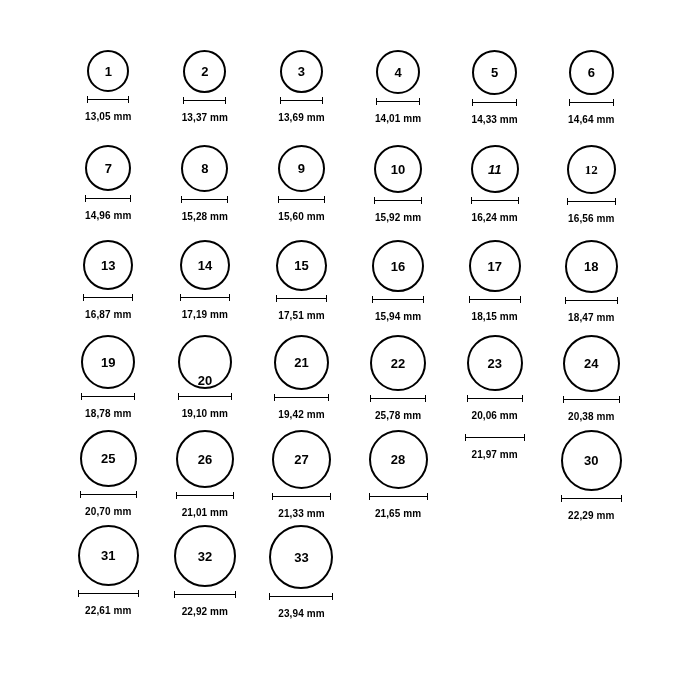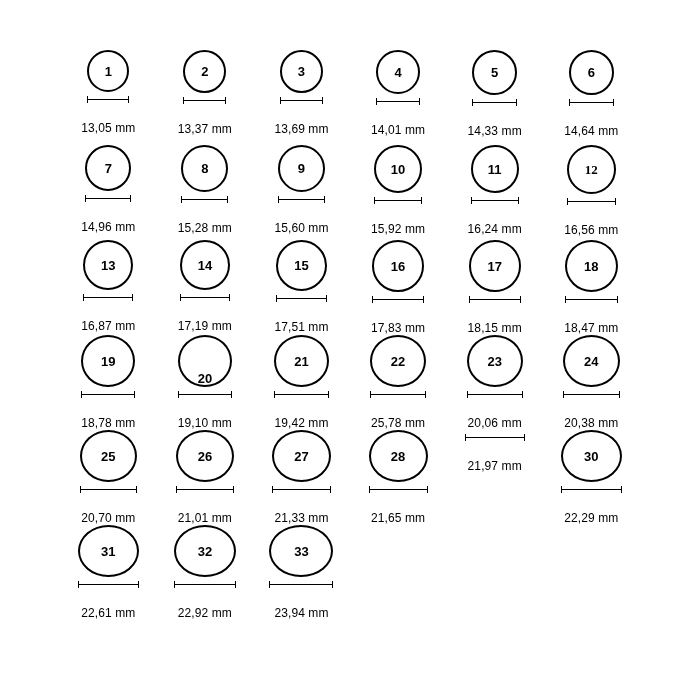--- a/index.html
+++ b/index.html
@@ -73,23 +73,23 @@
   .bar .cap {
     position: absolute;
     top: 0;
     width: 1px;
     height: 7px;
     background: #000000;
   }
   .bar .cap.left { left: 0; }
   .bar .cap.right { right: 0; }
   .mm {
-    margin-top: 18px;
-    font-size: 12px;
-    font-weight: normal;
+    margin-top: 8px;
+    font-size: 10px;
+    font-weight: bold;
     letter-spacing: 0.1px;
     white-space: nowrap;
     color: #000000;
   }
 </style>
 </head>
 <body>
 
 <div id="chart">
   <div class="grid">
@@ -217,21 +217,21 @@
         <div class="measure">
           <div class="bar" style="width: 48px;">
             <div class="line"></div>
             <div class="cap left"></div>
             <div class="cap right"></div>
           </div>
           <div class="mm">15,92 mm</div>
         </div>
       </div>
       <div class="cell">
-        <div class="ring" style="width: 48px; height: 48px;">
+        <div class="ring" style="width: 48px; height: 48px; font-style: italic;">
           <span class="ring-num">11</span>
         </div>
         <div class="measure">
           <div class="bar" style="width: 48px;">
             <div class="line"></div>
             <div class="cap left"></div>
             <div class="cap right"></div>
           </div>
           <div class="mm">16,24 mm</div>
         </div>
@@ -291,21 +291,21 @@
       <div class="cell">
         <div class="ring" style="width: 52px; height: 52px;">
           <span class="ring-num">16</span>
         </div>
         <div class="measure">
           <div class="bar" style="width: 52px;">
             <div class="line"></div>
             <div class="cap left"></div>
             <div class="cap right"></div>
           </div>
-          <div class="mm">17,83 mm</div>
+          <div class="mm">15,94 mm</div>
         </div>
       </div>
       <div class="cell">
         <div class="ring" style="width: 52px; height: 52px;">
           <span class="ring-num">17</span>
         </div>
         <div class="measure">
           <div class="bar" style="width: 52px;">
             <div class="line"></div>
             <div class="cap left"></div>

